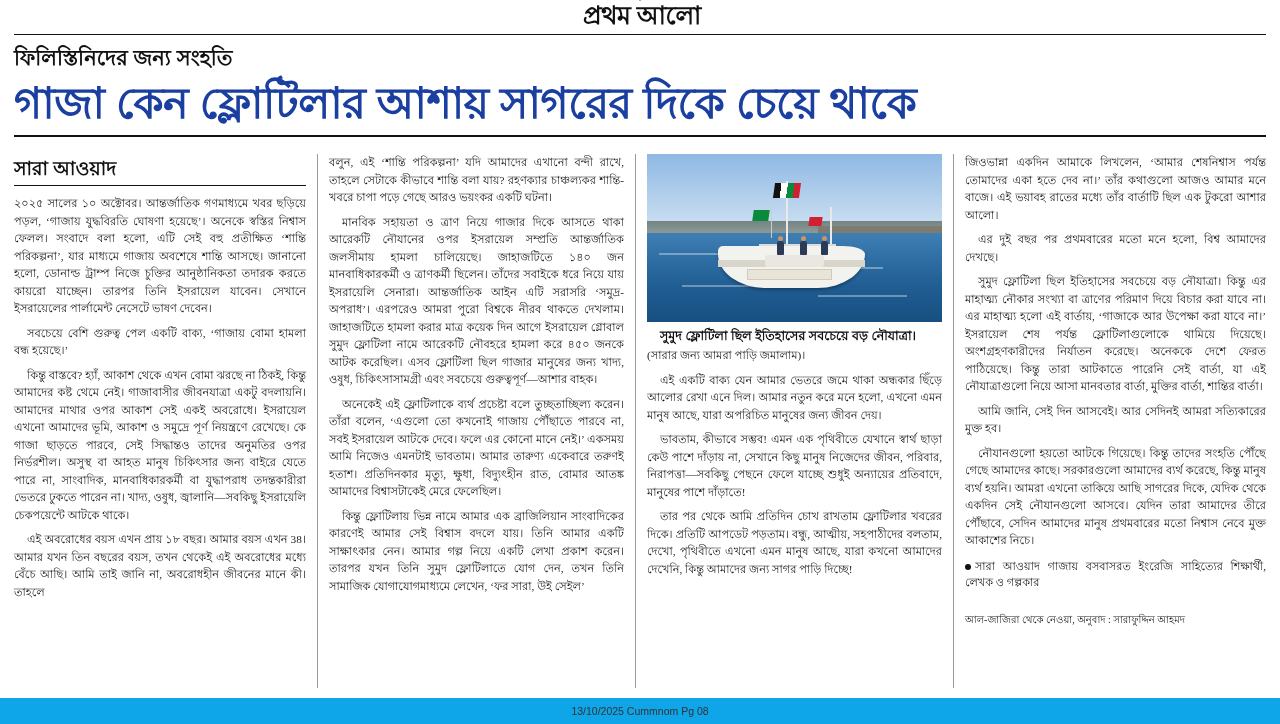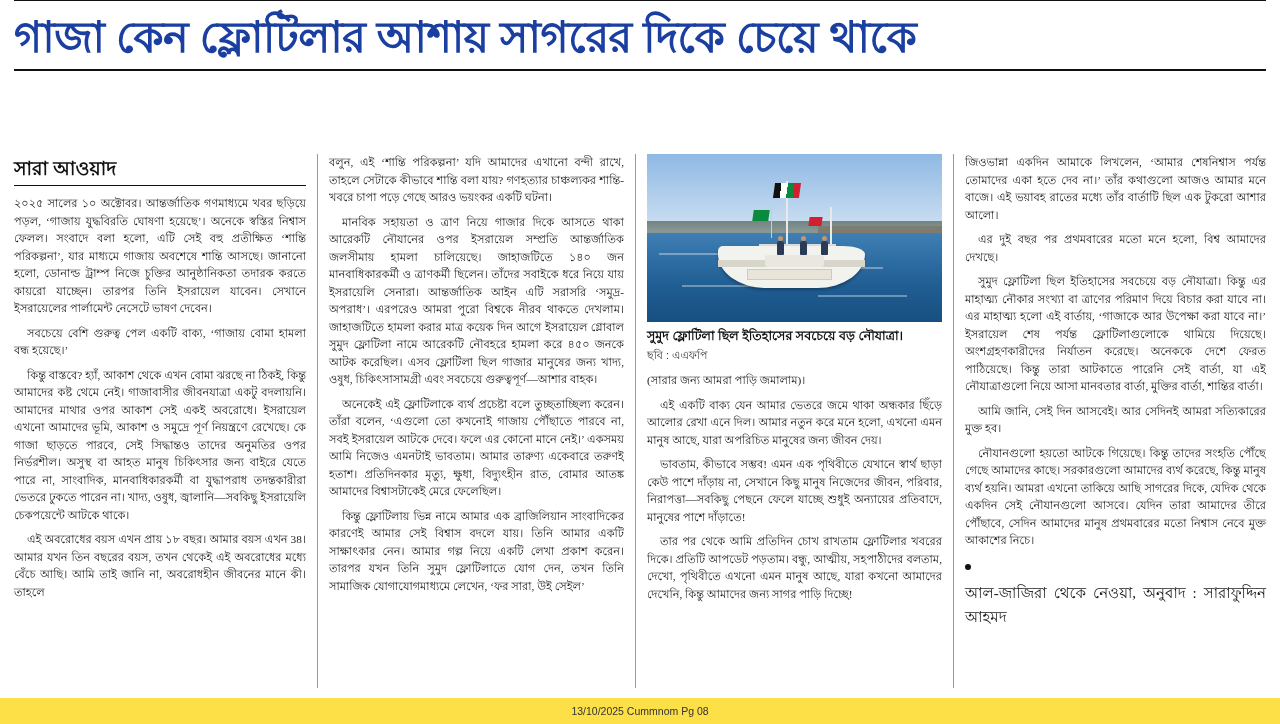--- a/index.html
+++ b/index.html
@@ -46,21 +46,21 @@
   
   .kicker{
     margin:7px 14px 0 14px;
     font-family:"Liberation Sans", sans-serif;
     font-weight:bold;
     font-size:21px;
     color:#111;
     letter-spacing:0px;
   }
   .headline{
-    margin:12px 14px 0 14px;
+    margin:2px 14px 0 14px;
     font-family:"Liberation Sans", sans-serif;
     font-weight:bold;
     font-size:43px;
     line-height:1.16;
     color:#1a3fa0;
     letter-spacing:-0.5px;
     white-space:nowrap;
   }
   .rule-under-head{
     height:2px;background:#111;margin:6px 14px 0 14px;
@@ -180,73 +180,80 @@
   .banner{
     position:absolute;left:34%;bottom:25%;width:28%;height:9px;
     background:#e8e4d8;border:1px solid #cfcabb;
   }
   .caption{
     font-family:"Liberation Sans", sans-serif;
     font-weight:bold;
     font-size:12.6px;
     line-height:1.38;
     color:#111;
-    margin:2px 0 2px 0;
+    margin:2px 0 2px 13px;
   }
   .credit{
     font-family:"Liberation Sans", sans-serif;
     font-size:11px;
     color:#333;
     margin:0 0 8px 0;
   }
   .endnote{
     margin-top:8px;
     font-size:11.2px;
     line-height:1.5;
   }
   .bullet{
     display:inline-block;width:6px;height:6px;border-radius:50%;
     background:#111;margin-right:4px;vertical-align:middle;
   }
   .source{
-    margin-top:8px;
-    font-size:15px;
+    margin-top:21px;
+    font-size:10px;
   }
   
   .footer{
     position:absolute;left:0;right:0;bottom:0;height:26px;
-    background:#fde047;
+    background:#0ea5e9;
     display:flex;align-items:center;justify-content:center;
     font-family:"Liberation Sans", sans-serif;
     font-size:10.5px;color:#333;
   }
 </style>
 </head>
 <body>
 
 <div class="page">
 
+  <div class="masthead">
+    <div class="logo">
+      <span class="flame"></span>
+      <span>প্রথম আলো</span>
+    </div>
+  </div>
   <div class="rule-top"></div>
 
+  <div class="kicker">ফিলিস্তিনিদের জন্য সংহতি</div>
   <div class="headline">গাজা কেন ফ্লোটিলার আশায় সাগরের দিকে চেয়ে থাকে</div>
   <div class="rule-under-head"></div>
 
   <div class="cols">
 
     <div class="col c1">
       <div class="byline">সারা আওয়াদ</div>
       <div class="byline-rule"></div>
       <p class="first">২০২৫ সালের ১০ অক্টোবর। আন্তর্জাতিক গণমাধ্যমে খবর ছড়িয়ে পড়ল, ‘গাজায় যুদ্ধবিরতি ঘোষণা হয়েছে’। অনেকে স্বস্তির নিশ্বাস ফেলল। সংবাদে বলা হলো, এটি সেই বহু প্রতীক্ষিত ‘শান্তি পরিকল্পনা’, যার মাধ্যমে গাজায় অবশেষে শান্তি আসছে। জানানো হলো, ডোনাল্ড ট্রাম্প নিজে চুক্তির আনুষ্ঠানিকতা তদারক করতে কায়রো যাচ্ছেন। তারপর তিনি ইসরায়েল যাবেন। সেখানে ইসরায়েলের পার্লামেন্ট নেসেটে ভাষণ দেবেন।</p>
       <p>সবচেয়ে বেশি গুরুত্ব পেল একটি বাক্য, ‘গাজায় বোমা হামলা বন্ধ হয়েছে।’</p>
       <p>কিন্তু বাস্তবে? হ্যাঁ, আকাশ থেকে এখন বোমা ঝরছে না ঠিকই, কিন্তু আমাদের কষ্ট থেমে নেই। গাজাবাসীর জীবনযাত্রা একটু বদলায়নি। আমাদের মাথার ওপর আকাশ সেই একই অবরোধে। ইসরায়েল এখনো আমাদের ভূমি, আকাশ ও সমুদ্রে পূর্ণ নিয়ন্ত্রণে রেখেছে। কে গাজা ছাড়তে পারবে, সেই সিদ্ধান্তও তাদের অনুমতির ওপর নির্ভরশীল। অসুস্থ বা আহত মানুষ চিকিৎসার জন্য বাইরে যেতে পারে না, সাংবাদিক, মানবাধিকারকর্মী বা যুদ্ধাপরাধ তদন্তকারীরা ভেতরে ঢুকতে পারেন না। খাদ্য, ওষুধ, জ্বালানি—সবকিছু ইসরায়েলি চেকপয়েন্টে আটকে থাকে।</p>
       <p>এই অবরোধের বয়স এখন প্রায় ১৮ বছর। আমার বয়স এখন 38। আমার যখন তিন বছরের বয়স, তখন থেকেই এই অবরোধের মধ্যে বেঁচে আছি। আমি তাই জানি না, অবরোধহীন জীবনের মানে কী। তাহলে</p>
     </div>
 
     <div class="col c2">
-      <p class="first">বলুন, এই ‘শান্তি পরিকল্পনা’ যদি আমাদের এখানো বন্দী রাখে, তাহলে সেটাকে কীভাবে শান্তি বলা যায়? গণহত্যার চাঞ্চল্যকর শান্তি-খবরে চাপা পড়ে গেছে আরও ভয়ংকর একটি ঘটনা।</p>
+      <p class="first">বলুন, এই ‘শান্তি পরিকল্পনা’ যদি আমাদের এখানো বন্দী রাখে, তাহলে সেটাকে কীভাবে শান্তি বলা যায়? রহণক্যার চাঞ্চল্যকর শান্তি-খবরে চাপা পড়ে গেছে আরও ভয়ংকর একটি ঘটনা।</p>
       <p>মানবিক সহায়তা ও ত্রাণ নিয়ে গাজার দিকে আসতে থাকা আরেকটি নৌযানের ওপর ইসরায়েল সম্প্রতি আন্তর্জাতিক জলসীমায় হামলা চালিয়েছে। জাহাজটিতে ১৪০ জন মানবাধিকারকর্মী ও ত্রাণকর্মী ছিলেন। তাঁদের সবাইকে ধরে নিয়ে যায় ইসরায়েলি সেনারা। আন্তর্জাতিক আইন এটি সরাসরি ‘সমুদ্র-অপরাধ’। এরপরেও আমরা পুরো বিশ্বকে নীরব থাকতে দেখলাম। জাহাজটিতে হামলা করার মাত্র কয়েক দিন আগে ইসরায়েল গ্লোবাল সুমুদ ফ্লোটিলা নামে আরেকটি নৌবহরে হামলা করে ৪৫০ জনকে আটক করেছিল। এসব ফ্লোটিলা ছিল গাজার মানুষের জন্য খাদ্য, ওষুধ, চিকিৎসাসামগ্রী এবং সবচেয়ে গুরুত্বপূর্ণ—আশার বাহক।</p>
       <p>অনেকেই এই ফ্লোটিলাকে ব্যর্থ প্রচেষ্টা বলে তুচ্ছতাচ্ছিল্য করেন। তাঁরা বলেন, ‘এগুলো তো কখনোই গাজায় পৌঁছাতে পারবে না, সবই ইসরায়েল আটকে দেবে। ফলে এর কোনো মানে নেই।’ একসময় আমি নিজেও এমনটাই ভাবতাম। আমার তারুণ্য একেবারে তরুণই হতাশ। প্রতিদিনকার মৃত্যু, ক্ষুধা, বিদ্যুৎহীন রাত, বোমার আতঙ্ক আমাদের বিশ্বাসটাকেই মেরে ফেলেছিল।</p>
       <p>কিন্তু ফ্লোটিলায় ভিন্ন নামে আমার এক ব্রাজিলিয়ান সাংবাদিকের কারণেই আমার সেই বিশ্বাস বদলে যায়। তিনি আমার একটি সাক্ষাৎকার নেন। আমার গল্প নিয়ে একটি লেখা প্রকাশ করেন। তারপর যখন তিনি সুমুদ ফ্লোটিলাতে যোগ দেন, তখন তিনি সামাজিক যোগাযোগমাধ্যমে লেখেন, ‘ফর সারা, উই সেইল’</p>
     </div>
 
     <div class="col c3">
       <div class="photo-wrap">
         <div class="photo">
           <div class="sky-haze"></div>
           <div class="far-shore"></div>
@@ -267,35 +274,34 @@
           <div class="hull"></div>
           <div class="hull-stripe"></div>
           <div class="cabin"></div>
           <div class="banner"></div>
           <div class="person" style="left:44%"></div>
           <div class="person" style="left:52%"></div>
           <div class="person" style="left:59%"></div>
         </div>
       </div>
       <div class="caption">সুমুদ ফ্লোটিলা ছিল ইতিহাসের সবচেয়ে বড় নৌযাত্রা।</div>
-      <div class="credit">ছবি : এএফপি</div>
       <p class="first">(সারার জন্য আমরা পাড়ি জমালাম)।</p>
       <p>এই একটি বাক্য যেন আমার ভেতরে জমে থাকা অন্ধকার ছিঁড়ে আলোর রেখা এনে দিল। আমার নতুন করে মনে হলো, এখনো এমন মানুষ আছে, যারা অপরিচিত মানুষের জন্য জীবন দেয়।</p>
       <p>ভাবতাম, কীভাবে সম্ভব! এমন এক পৃথিবীতে যেখানে স্বার্থ ছাড়া কেউ পাশে দাঁড়ায় না, সেখানে কিছু মানুষ নিজেদের জীবন, পরিবার, নিরাপত্তা—সবকিছু পেছনে ফেলে যাচ্ছে শুধুই অন্যায়ের প্রতিবাদে, মানুষের পাশে দাঁড়াতে!</p>
       <p>তার পর থেকে আমি প্রতিদিন চোখ রাখতাম ফ্লোটিলার খবরের দিকে। প্রতিটি আপডেট পড়তাম। বন্ধু, আত্মীয়, সহপাঠীদের বলতাম, দেখো, পৃথিবীতে এখনো এমন মানুষ আছে, যারা কখনো আমাদের দেখেনি, কিন্তু আমাদের জন্য সাগর পাড়ি দিচ্ছে!</p>
     </div>
 
     <div class="col c4">
       <p class="first">জিওভান্না একদিন আমাকে লিখলেন, ‘আমার শেষনিশ্বাস পর্যন্ত তোমাদের একা হতে দেব না।’ তাঁর কথাগুলো আজও আমার মনে বাজে। এই ভয়াবহ রাতের মধ্যে তাঁর বার্তাটি ছিল এক টুকরো আশার আলো।</p>
       <p>এর দুই বছর পর প্রথমবারের মতো মনে হলো, বিশ্ব আমাদের দেখছে।</p>
       <p>সুমুদ ফ্লোটিলা ছিল ইতিহাসের সবচেয়ে বড় নৌযাত্রা। কিন্তু এর মাহাত্ম্য নৌকার সংখ্যা বা ত্রাণের পরিমাণ দিয়ে বিচার করা যাবে না। এর মাহাত্ম্য হলো এই বার্তায়, ‘গাজাকে আর উপেক্ষা করা যাবে না।’ ইসরায়েল শেষ পর্যন্ত ফ্লোটিলাগুলোকে থামিয়ে দিয়েছে। অংশগ্রহণকারীদের নির্যাতন করেছে। অনেককে দেশে ফেরত পাঠিয়েছে। কিন্তু তারা আটকাতে পারেনি সেই বার্তা, যা এই নৌযাত্রাগুলো নিয়ে আসা মানবতার বার্তা, মুক্তির বার্তা, শান্তির বার্তা।</p>
       <p>আমি জানি, সেই দিন আসবেই। আর সেদিনই আমরা সত্যিকারের মুক্ত হব।</p>
       <p>নৌযানগুলো হয়তো আটকে গিয়েছে। কিন্তু তাদের সংহতি পৌঁছে গেছে আমাদের কাছে। সরকারগুলো আমাদের ব্যর্থ করেছে, কিন্তু মানুষ ব্যর্থ হয়নি। আমরা এখনো তাকিয়ে আছি সাগরের দিকে, যেদিক থেকে একদিন সেই নৌযানগুলো আসবে। যেদিন তারা আমাদের তীরে পৌঁছাবে, সেদিন আমাদের মানুষ প্রথমবারের মতো নিশ্বাস নেবে মুক্ত আকাশের নিচে।</p>
       <div class="endnote">
-        <span class="bullet"></span>
+        <span class="bullet"></span><span>সারা আওয়াদ গাজায় বসবাসরত ইংরেজি সাহিত্যের শিক্ষার্থী, লেখক ও গল্পকার</span>
       </div>
       <div class="source">আল-জাজিরা থেকে নেওয়া, অনুবাদ : সারাফুদ্দিন আহমদ</div>
     </div>
 
   </div>
 
   <div class="footer">13/10/2025 Cummnom Pg 08</div>
 </div>
 
 </body></html>

